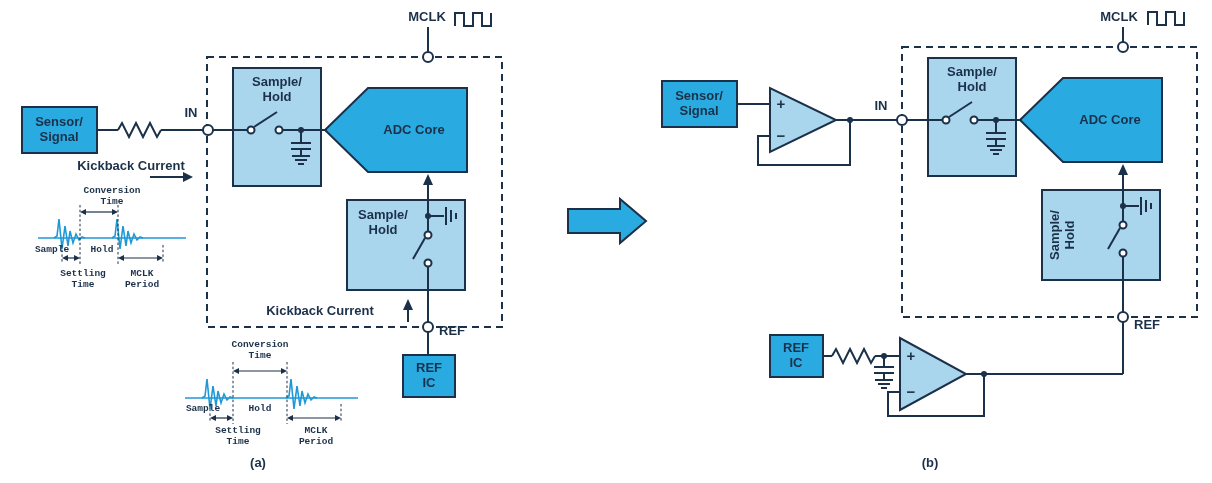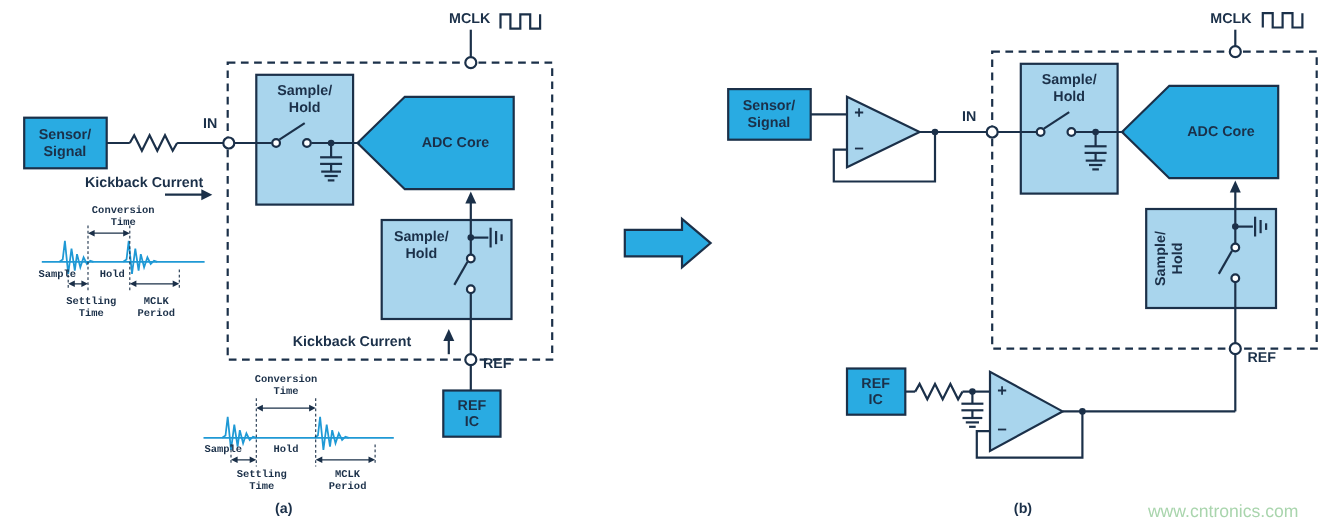--- a/index.html
+++ b/index.html
@@ -4,21 +4,21 @@
 <style>
   :root{
     --navy:#1b3049;
     --cyan:#29abe2;
     --light_blue:#a9d5ed;
     --wave_blue:#1f99d5;
     --watermark_green:#a9d5ad;
   }
   *{margin:0;padding:0;box-sizing:border-box;}
   body{background:#fff;font-family:"Liberation Sans",sans-serif;}
-  #screen{position:relative;width:1212px;height:483px;background:#fff;overflow:hidden;border-radius:27px;}
+  #screen{position:relative;width:1212px;height:483px;background:#fff;overflow:hidden;}
   #wires{position:absolute;left:0;top:0;}
   .wire{stroke:var(--navy);stroke-width:2;fill:none;}
   .wire-thin{stroke:var(--navy);stroke-width:1.2;fill:none;}
   .dashed{stroke-dasharray:7 5;fill:none;}
   .tick{stroke:var(--navy);stroke-width:1;stroke-dasharray:2.5 2.2;}
   .fill-cyan{fill:var(--cyan);stroke:var(--navy);stroke-width:2;}
   .fill-lblue{fill:var(--light_blue);stroke:var(--navy);stroke-width:2;}
   .node{fill:#fff;stroke:var(--navy);stroke-width:2;}
   .dot{fill:var(--navy);stroke:none;}
   .arrowhead{fill:var(--navy);stroke:none;}
@@ -277,16 +277,15 @@
   <div class="lbl s13" style="left:1110px;top:120px;">ADC Core</div>
   <div class="lbl s13 rot" style="left:1063px;top:235px;">Sample/
 Hold</div>
   <div class="lbl s13" style="left:1147px;top:325px;">REF</div>
   <div class="lbl s13" style="left:796px;top:356px;">REF
 IC</div>
   <div class="lbl op" style="left:911px;top:356px;">+</div>
   <div class="lbl op" style="left:911px;top:392px;">−</div>
   <div class="lbl s13" style="left:930px;top:463px;">(b)</div>
 
-  <div class="lbl wm" style="left:1112px;top:466px;">www.cntronics.com</div>
 </div>
 
 </div>
 
 </body></html>

